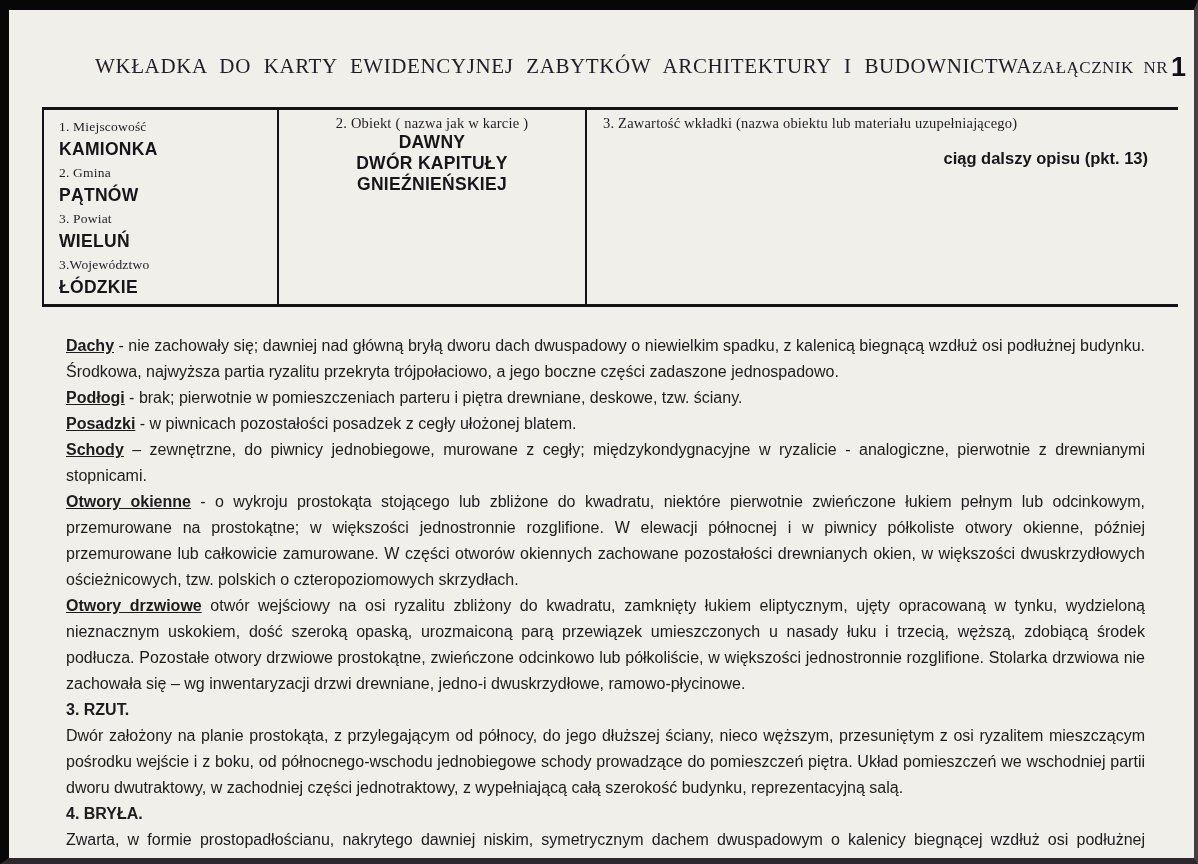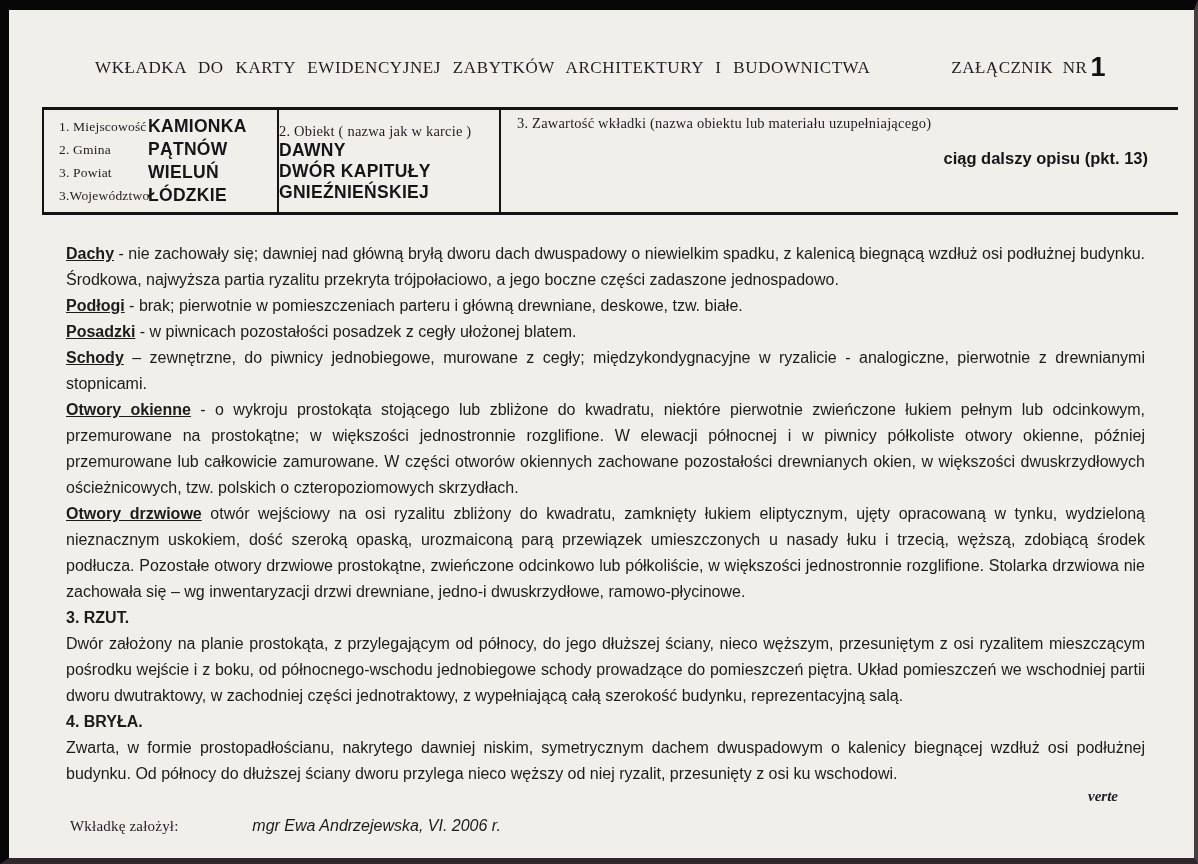--- a/index.html
+++ b/index.html
@@ -18,44 +18,44 @@
     font-family:"Liberation Serif", serif;
     color:#221b27;
   }
 
   
   .titlebar {
     display:flex; justify-content:space-between; align-items:baseline;
     padding:42px 88px 0 86px;
   }
   .doc-title {
-    font-size:17px; letter-spacing:.6px; word-spacing:7px; white-space:nowrap;
+    font-size:21px; letter-spacing:.6px; word-spacing:7px; white-space:nowrap;
   }
   .attachment { font-size:17px; word-spacing:5px; white-space:nowrap; letter-spacing:.5px; }
   .attachment .num {
     font-family:"Liberation Sans", sans-serif;
     font-weight:700; font-size:27px; margin-left:3px;
     vertical-align:-3px; color:#121016;
   }
 
   
   .header-table {
     margin:24px 16px 0 33px;
     width:1136px;
     box-sizing:border-box;
     border-top:3px solid #161017;
     border-bottom:3px solid #161017;
     display:flex;
   }
   .cell { box-sizing:border-box; border-left:2px solid #161017; }
   .cell-location { width:235px; padding:5px 0 5px 15px; }
-  .cell-object   { width:222px; padding-top:12px; }
+  .cell-object   { width:308px; text-align:center; padding-top:4px; }
   .cell-content  { flex:1; padding:4px 0 0 16px; }
 
-  .loc-row { display:flex; align-items:flex-start; line-height:23px; }
+  .loc-row { display:flex; align-items:flex-start; line-height:23px;flex-direction:column; }
   .loc-label { font-size:13.5px; width:89px; flex:none; letter-spacing:.2px; }
   .loc-value {
     font-family:"Liberation Sans", sans-serif; font-weight:700;
     font-size:17.5px; color:#17141a; letter-spacing:.3px; white-space:nowrap;
   }
 
   .object-label { font-size:14.5px; line-height:18px; letter-spacing:.2px; }
   .object-name {
     font-family:"Liberation Sans", sans-serif; font-weight:700;
     font-size:17.5px; line-height:21px; color:#17141a; letter-spacing:.3px;
@@ -134,21 +134,21 @@
 
     <div class="cell cell-content">
       <div class="content-label">3. Zawartość wkładki (nazwa obiektu lub materiału uzupełniającego)</div>
       <div class="content-value">ciąg dalszy opisu (pkt. 13)</div>
     </div>
 
   </div>
 
   <div class="body-text">
     <p class="para"><span class="h u">Dachy</span><span> - nie zachowały się; dawniej nad główną bryłą dworu dach dwuspadowy o niewielkim spadku, z kalenicą biegnącą wzdłuż osi podłużnej budynku. Środkowa, najwyższa partia ryzalitu przekryta trójpołaciowo, a jego boczne części zadaszone jednospadowo.</span></p>
-    <p class="para"><span class="h u">Podłogi</span><span> - brak; pierwotnie w pomieszczeniach parteru i główną drewniane, deskowe, tzw. białe.</span></p>
+    <p class="para"><span class="h u">Podłogi</span><span> - brak; pierwotnie w pomieszczeniach parteru i piętra drewniane, deskowe, tzw. ściany.</span></p>
     <p class="para"><span class="h u">Posadzki</span><span> - w piwnicach pozostałości posadzek z cegły ułożonej blatem.</span></p>
     <p class="para"><span class="h u">Schody</span><span> – zewnętrzne, do piwnicy jednobiegowe, murowane z cegły; międzykondygnacyjne w ryzalicie - analogiczne, pierwotnie z drewnianymi stopnicami.</span></p>
     <p class="para"><span class="h u">Otwory okienne</span><span> - o wykroju prostokąta stojącego lub zbliżone do kwadratu, niektóre pierwotnie zwieńczone łukiem pełnym lub odcinkowym, przemurowane na prostokątne; w większości jednostronnie rozglifione. W elewacji północnej i w piwnicy półkoliste otwory okienne, później przemurowane lub całkowicie zamurowane. W części otworów okiennych zachowane pozostałości drewnianych okien, w większości dwuskrzydłowych ościeżnicowych, tzw. polskich o czteropoziomowych skrzydłach.</span></p>
     <p class="para"><span class="h u">Otwory drzwiowe</span><span> otwór wejściowy na osi ryzalitu zbliżony do kwadratu, zamknięty łukiem eliptycznym, ujęty opracowaną w tynku, wydzieloną nieznacznym uskokiem, dość szeroką opaską, urozmaiconą parą przewiązek umieszczonych u nasady łuku i trzecią, węższą, zdobiącą środek podłucza. Pozostałe otwory drzwiowe prostokątne, zwieńczone odcinkowo lub półkoliście, w większości jednostronnie rozglifione. Stolarka drzwiowa nie zachowała się – wg inwentaryzacji drzwi drewniane, jedno-i dwuskrzydłowe, ramowo-płycinowe.</span></p>
     <p class="para"><span class="h">3. RZUT.</span></p>
     <p class="para"><span>Dwór założony na planie prostokąta, z przylegającym od północy, do jego dłuższej ściany, nieco węższym, przesuniętym z osi ryzalitem mieszczącym pośrodku wejście i z boku, od północnego-wschodu jednobiegowe schody prowadzące do pomieszczeń piętra. Układ pomieszczeń we wschodniej partii dworu dwutraktowy, w zachodniej części jednotraktowy, z wypełniającą całą szerokość budynku, reprezentacyjną salą.</span></p>
     <p class="para"><span class="h">4. BRYŁA.</span></p>
     <p class="para"><span>Zwarta, w formie prostopadłościanu, nakrytego dawniej niskim, symetrycznym dachem dwuspadowym o kalenicy biegnącej wzdłuż osi podłużnej budynku.  Od północy do dłuższej ściany dworu przylega nieco  węższy  od niej ryzalit, przesunięty z osi ku wschodowi.</span></p>
   </div>
 

